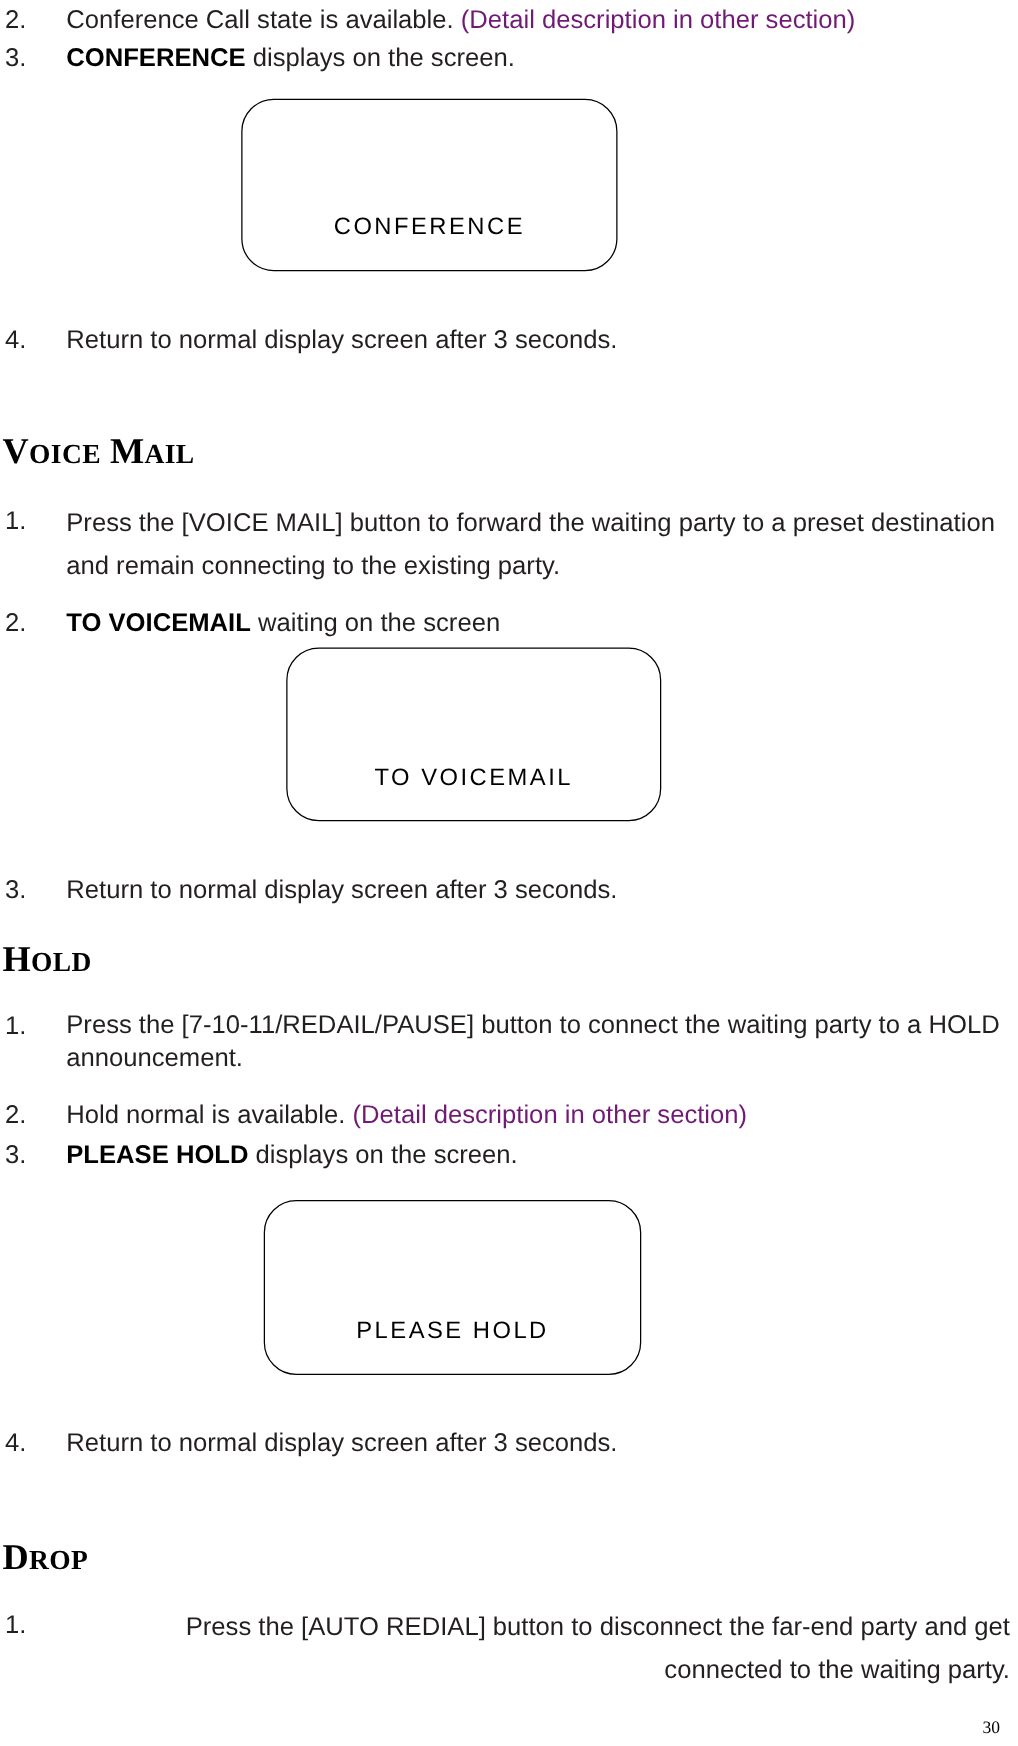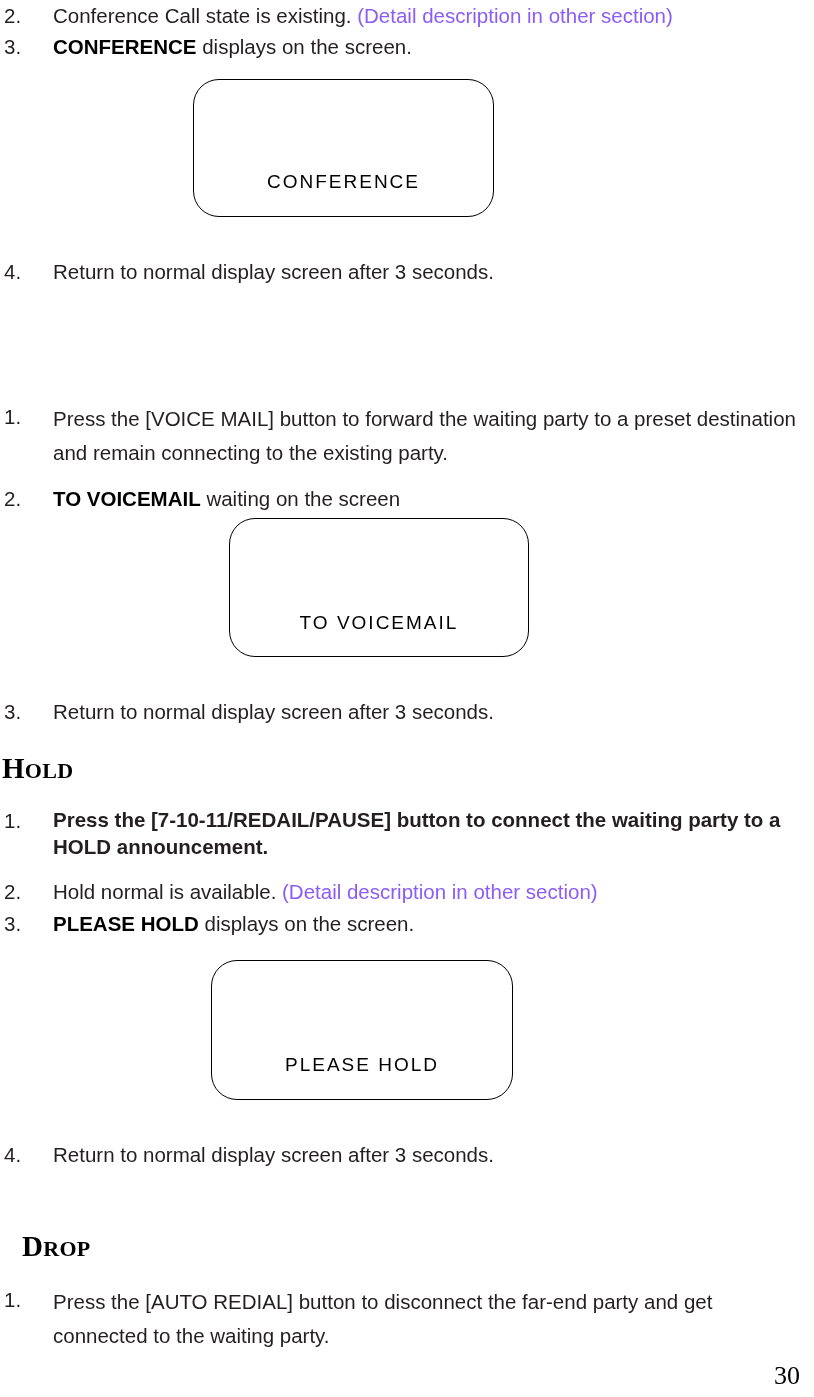--- a/index.html
+++ b/index.html
@@ -46,21 +46,21 @@
     font-size: 20.5px;
     line-height: 29px;
     color: #231f20;
     padding-right: 6px;
     box-sizing: border-box;
   }
   .item-body.tight { line-height: 27px; }
   .item-body.loose { line-height: 34px; }
 
   .b { font-weight: bold; color: #000; }
-  .grey { color: #8b5cf6; }
+  .grey { color: #701a75; }
 
   
   .heading {
     position: absolute;
     left: 2px;
     font-family: "Liberation Serif", serif;
     font-weight: bold;
     color: #000000;
     white-space: nowrap;
   }
@@ -93,48 +93,51 @@
     color: #000000;
     white-space: nowrap;
   }
 
   
   .page-number {
     position: absolute;
     right: 14px;
     bottom: 6px;
     font-family: "Liberation Serif", serif;
-    font-size: 26px;
+    font-size: 14px;
     color: #000000;
   }
 </style>
 </head>
 <body>
 
 <div class="page">
 
   <div class="item" style="top:1px;">
     <div class="item-num">2.</div>
-    <div class="item-body"><span>Conference Call state is existing. </span><span class="grey">(Detail description in other section)</span></div>
+    <div class="item-body"><span>Conference Call state is available. </span><span class="grey">(Detail description in other section)</span></div>
   </div>
 
   <div class="item" style="top:32px;">
     <div class="item-num">3.</div>
     <div class="item-body"><span class="b">CONFERENCE</span><span> displays on the screen.</span></div>
   </div>
 
   <div class="lcd" style="left:193px; top:79px; width:301px; height:138px;">
     <div class="lcd-text" style="top:91px;">CONFERENCE</div>
   </div>
 
   <div class="item" style="top:257px;">
     <div class="item-num">4.</div>
     <div class="item-body">Return to normal display screen after 3 seconds.</div>
   </div>
 
+  <div class="heading" style="top:345px;">
+    <span class="cap">V</span><span class="sc">OICE</span><span class="gap">&nbsp;</span><span class="cap">M</span><span class="sc">AIL</span>
+  </div>
 
   <div class="item" style="top:402px;">
     <div class="item-num">1.</div>
     <div class="item-body loose" style="padding-right:8px;">Press the [VOICE MAIL] button to forward the waiting party to a preset destination and remain connecting to the existing party.</div>
   </div>
 
   <div class="item" style="top:484px;">
     <div class="item-num">2.</div>
     <div class="item-body"><span class="b">TO VOICEMAIL</span><span> waiting on the screen</span></div>
   </div>
@@ -147,21 +150,21 @@
     <div class="item-num">3.</div>
     <div class="item-body">Return to normal display screen after 3 seconds.</div>
   </div>
 
   <div class="heading" style="top:752px;text-align:center;">
     <span class="cap">H</span><span class="sc">OLD</span>
   </div>
 
   <div class="item" style="top:806px;">
     <div class="item-num">1.</div>
-    <div class="item-body tight" style="padding-right:0px;font-weight:bold;">Press the [7-10-11/REDAIL/PAUSE] button to connect the waiting party to a HOLD announcement.</div>
+    <div class="item-body tight" style="padding-right:0px;">Press the [7-10-11/REDAIL/PAUSE] button to connect the waiting party to a HOLD announcement.</div>
   </div>
 
   <div class="item" style="top:877px;">
     <div class="item-num">2.</div>
     <div class="item-body"><span>Hold normal is available. </span><span class="grey">(Detail description in other section)</span></div>
   </div>
 
   <div class="item" style="top:909px;">
     <div class="item-num">3.</div>
     <div class="item-body"><span class="b">PLEASE HOLD</span><span> displays on the screen.</span></div>
@@ -169,24 +172,24 @@
 
   <div class="lcd" style="left:211px; top:960px; width:302px; height:140px;">
     <div class="lcd-text" style="top:93px;">PLEASE HOLD</div>
   </div>
 
   <div class="item" style="top:1140px;">
     <div class="item-num">4.</div>
     <div class="item-body">Return to normal display screen after 3 seconds.</div>
   </div>
 
-  <div class="heading" style="top:1230px;margin-left:20px;">
+  <div class="heading" style="top:1230px;">
     <span class="cap">D</span><span class="sc">ROP</span>
   </div>
 
   <div class="item" style="top:1285px;">
     <div class="item-num">1.</div>
-    <div class="item-body loose" style="padding-right:24px;">Press the [AUTO REDIAL] button to disconnect the far-end party and get connected to the waiting party.</div>
+    <div class="item-body loose" style="padding-right:6px;text-align:right;">Press the [AUTO REDIAL] button to disconnect the far-end party and get connected to the waiting party.</div>
   </div>
 
   <div class="page-number">30</div>
 
 </div>
 
 </body></html>

